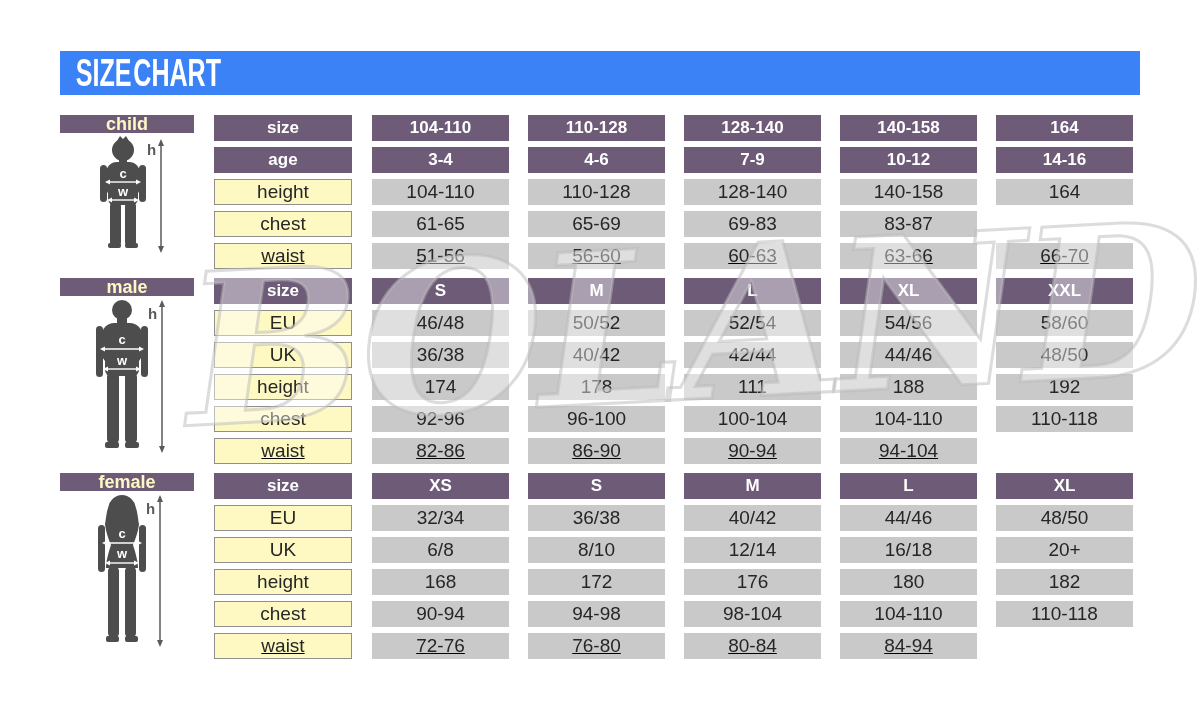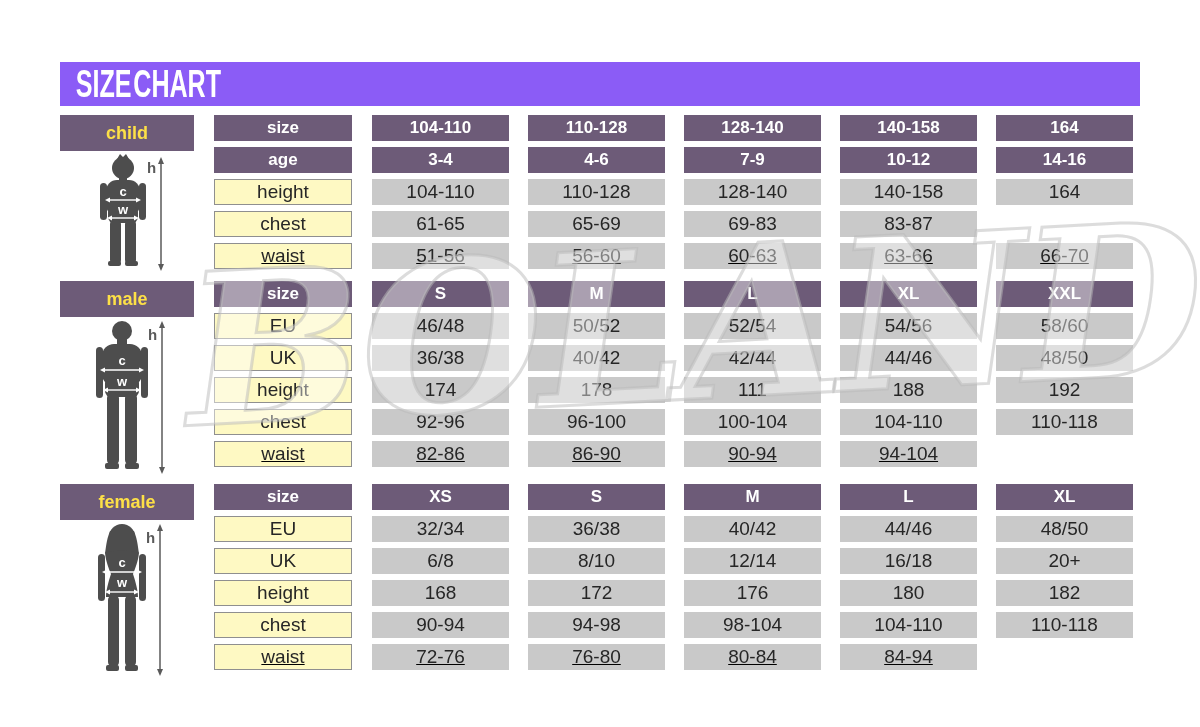--- a/index.html
+++ b/index.html
@@ -1,25 +1,25 @@
 <!DOCTYPE html>
 <html><head>
 <meta charset="utf-8">
 <style>
   html,body{margin:0;padding:0;background:#fff;}
   .page{position:relative;width:1200px;height:727px;background:#ffffff;
         font-family:"Liberation Sans",sans-serif;overflow:hidden;}
-  .header-band{position:absolute;left:60px;top:62px;width:1080px;height:44px;
-        background:#8b5cf6;display:flex;align-items:center;}
+  .header-band{position:absolute;left:60px;top:51px;width:1080px;height:44px;
+        background:#3b82f6;display:flex;align-items:center;}
   .title{color:#ffffff;font-weight:bold;font-size:38px;letter-spacing:0px;word-spacing:-8px;
         transform:scaleX(0.66);transform-origin:left center;padding-left:24px;white-space:nowrap;}
   .sections{position:absolute;left:60px;top:115px;width:1080px;z-index:1;}
   .size-section{display:flex;margin-bottom:9px;}
   .left-col{width:134px;margin-right:20px;display:flex;flex-direction:column;flex:none;}
-  .gender-cell{height:36px;background:#6d5b78;color:#fde047;font-weight:bold;font-size:18px;
+  .gender-cell{height:18px;background:#6d5b78;color:#fef9c3;font-weight:bold;font-size:18px;
         display:flex;align-items:center;justify-content:center;}
   .figure{flex:1;display:flex;justify-content:center;align-items:flex-start;padding-top:3px;}
   .rows{flex:1;}
   .trow{display:flex;height:26px;margin-bottom:6px;}
   .trow:last-child{margin-bottom:0;text-decoration:underline;}
   .cell{display:flex;align-items:center;justify-content:center;font-size:19px;
         color:#262626;box-sizing:border-box;flex:none;}
   .label-cell{width:138px;margin-right:20px;}
   .value-cell{width:137px;margin-right:19px;}
   .value-cell:last-child{margin-right:12px;}

